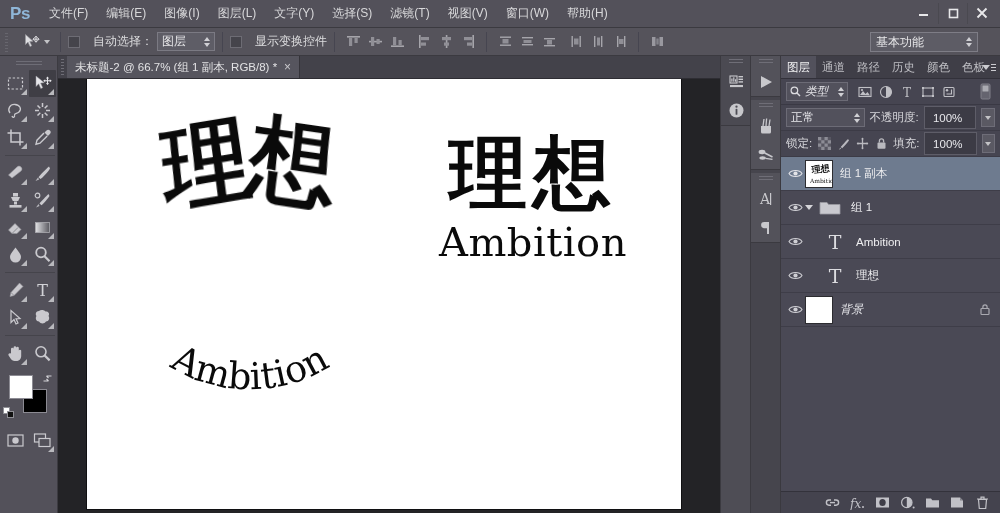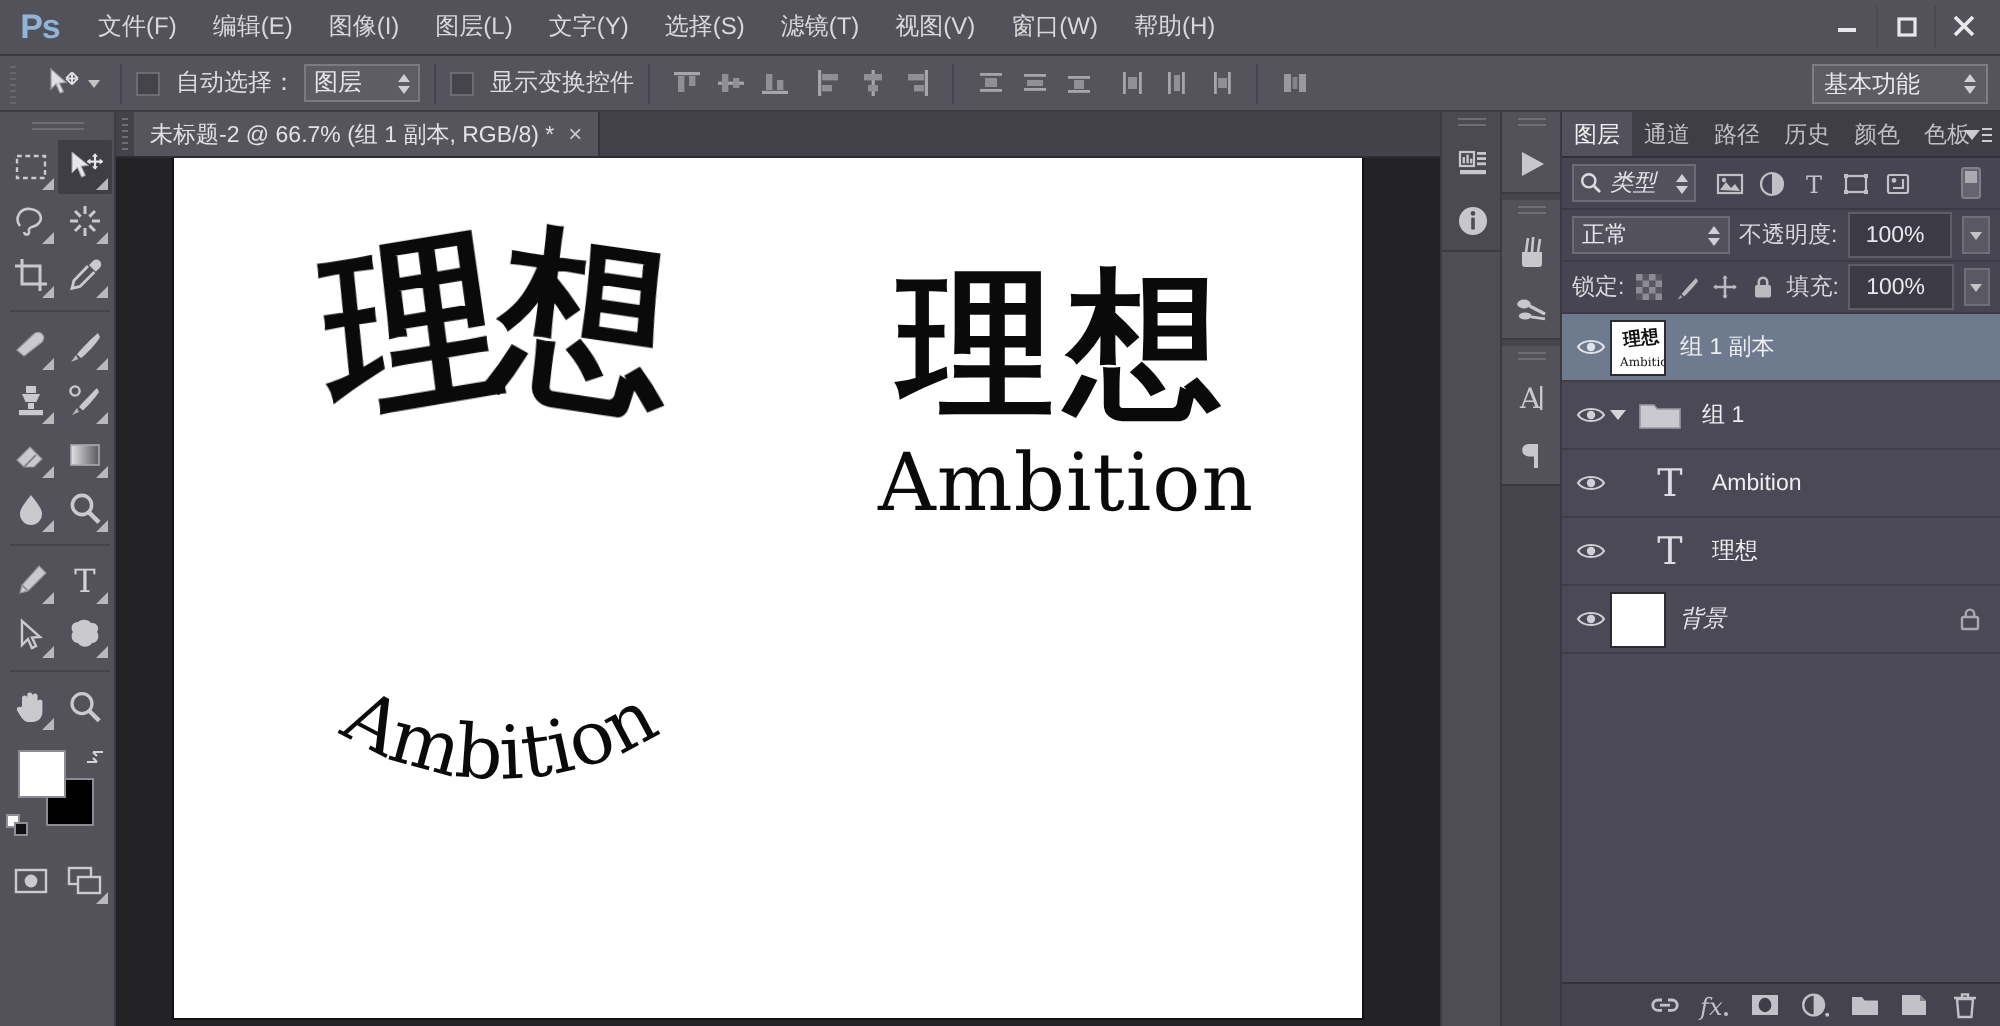--- a/index.html
+++ b/index.html
@@ -69,21 +69,21 @@
     width: 22px; height: 20px;
     display: flex; align-items: center; justify-content: center;
   }
   .caret-down {
     width: 0; height: 0;
     border-left: 3.5px solid transparent; border-right: 3.5px solid transparent;
     border-top: 4px solid #c3c3c6;
   }
   .vdiv { width: 1px; height: 20px; background: #464550; margin: 0 7px; }
   .opt-check {
-    display: flex; align-items: center; gap: 8px;
+    display: flex; align-items: center; gap: 13px;
     font-size: 12px; color: #dcdcde;
   }
   .checkbox {
     width: 12px; height: 12px;
     background: #45444b; border: 1px solid #6d6c74;
   }
   .opt-select {
     display: flex; align-items: center; justify-content: space-between;
     min-width: 58px; height: 19px; padding: 0 4px;
     background: #5e5d66; border: 1px solid #7b7a83;
@@ -98,23 +98,23 @@
   }
   .spin .up { border-bottom: 4px solid #d0d0d4; }
   .spin .dn { border-top: 4px solid #d0d0d4; }
   .align-group { display: flex; align-items: center; }
   .align-btn {
     width: 22px; height: 21px;
     display: flex; align-items: center; justify-content: center;
     opacity: .82;
   }
   .ws-select {
-    position: absolute; right: 6px; top: 4px;
+    position: absolute; right: 22px; top: 4px;
     display: flex; align-items: center; justify-content: space-between;
-    width: 88px; height: 20px; padding: 0 5px;
+    width: 108px; height: 20px; padding: 0 5px;
     background: #5d5c65; border: 1px solid #7e7d86;
     font-size: 12px; color: #e8e8ea; margin-left: 48px;
   }
 
   
   .toolbar {
     position: absolute; left: 0; top: 56px; width: 58px; bottom: 0;
     background: #53515a;
     border-right: 1px solid #3c3b41;
   }

